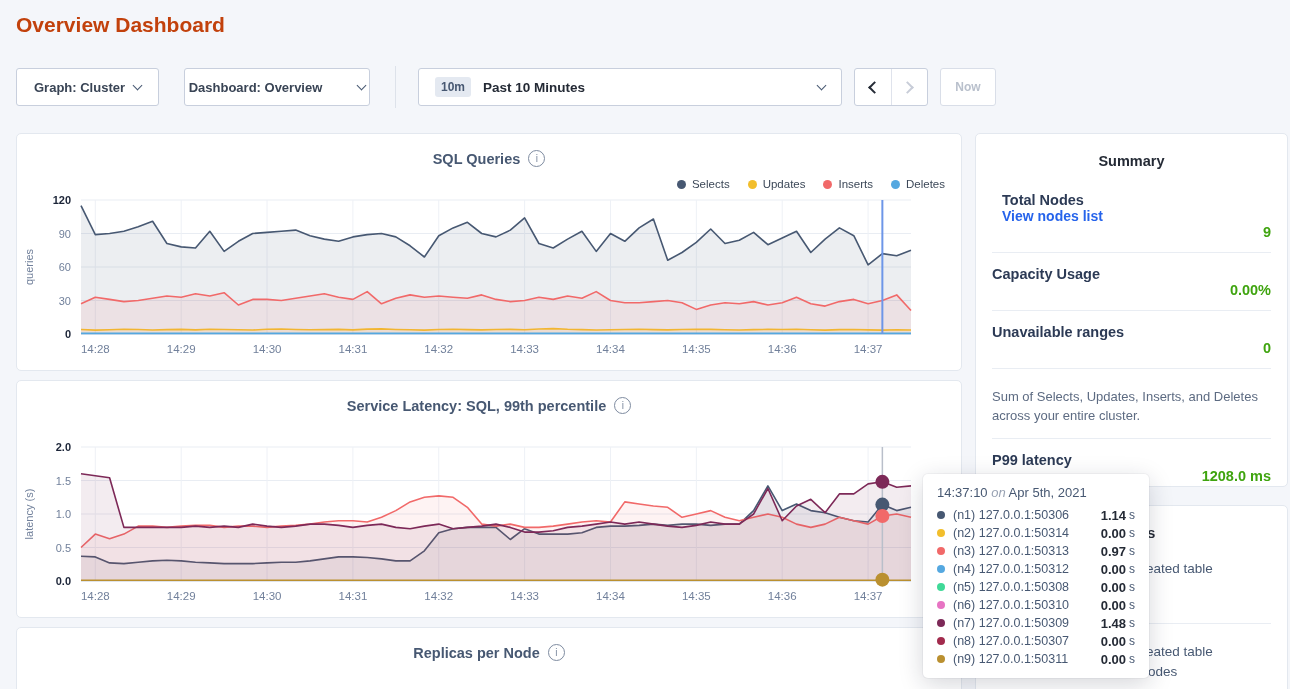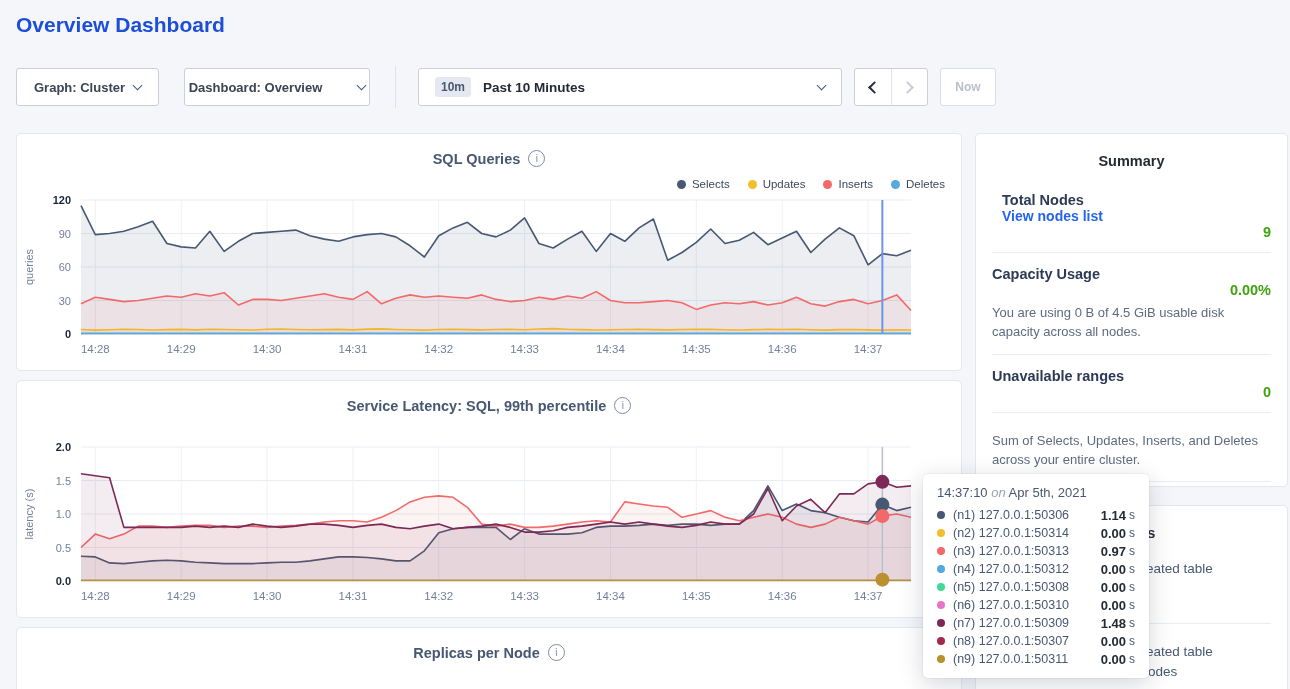--- a/index.html
+++ b/index.html
@@ -4,21 +4,21 @@
 <style>
   * { box-sizing: border-box; margin: 0; padding: 0; }
   html,body { width:1290px; height:689px; }
   body {
     position: relative;
     background: #f4f6fa;
     font-family: "Liberation Sans", sans-serif;
     color: #242a35;
     overflow: hidden;
   }
-  .page-title { position:absolute; left:16px; top:13px; font-size:21px; font-weight:600; color:#1d4ed8; }
+  .page-title { position:absolute; left:16px; top:13px; font-size:21px; font-weight:600; color:#c2410c; }
 
   
   .ctl { position:absolute; top:68px; height:38px; background:#fff; border:1px solid #c8cfdd; border-radius:3px;
          display:flex; align-items:center; justify-content:center; gap:9px; font-size:13px; font-weight:700; color:#394455; cursor:pointer; }
   .ctl-graph { left:16px; width:143px; }
   .ctl-dash  { left:184px; width:186px;gap:36px; }
   .toolbar-divider { position:absolute; left:395px; top:66px; height:42px; width:1px; background:#dde2ea; }
   .chev { width:7px; height:7px; border-right:1.5px solid #475872; border-bottom:1.5px solid #475872; transform:rotate(45deg); margin-top:-4px; }
   .time-widget { left:418px; width:424px; justify-content:flex-end; padding:0 16px; gap:12px; }
   .time-badge { background:#e4e9f1; color:#475872; border-radius:3px; font-size:12px; font-weight:700; padding:3px 6px; }
@@ -245,21 +245,20 @@
           <span class="sum-label">Total Nodes</span>
           <a class="sum-link" style="color: rgb(37, 99, 235);">View nodes list</a>
           <span class="sum-value" style="color: rgb(63, 164, 15);">9</span>
         </div>
       </div>
       <div class="sum-section">
         <div class="sum-row">
           <span class="sum-label">Capacity Usage</span>
           <span class="sum-value" style="color: rgb(63, 164, 15);">0.00%</span>
         </div>
-        <div class="sum-desc">You are using 0 B of 4.5 GiB usable disk capacity across all nodes.</div>
       </div>
       <div class="sum-section">
         <div class="sum-row">
           <span class="sum-label">Unavailable ranges</span>
           <span class="sum-value" style="color: rgb(63, 164, 15);">0</span>
         </div>
       </div>
       <div class="sum-section">
         <div class="sum-desc">Sum of Selects, Updates, Inserts, and Deletes across your entire cluster.</div>
       </div>

